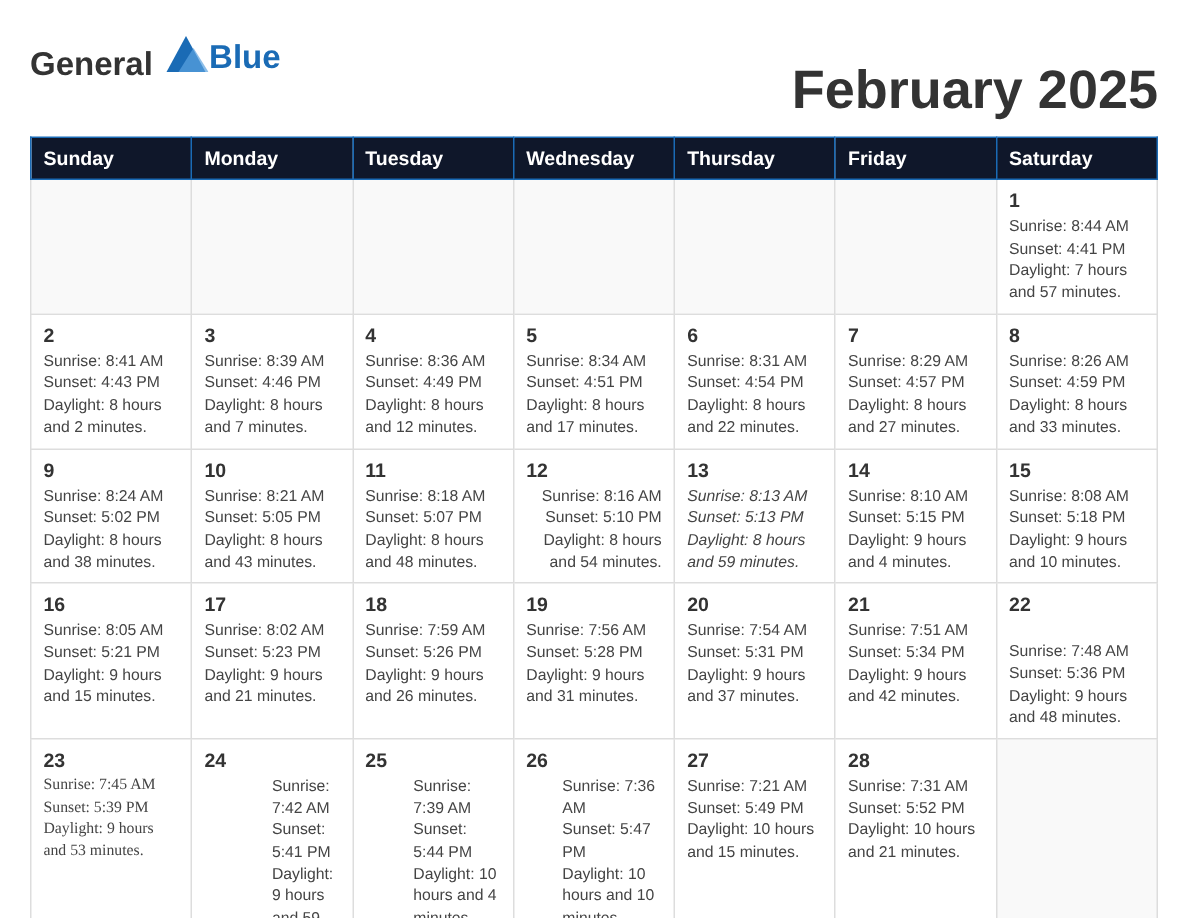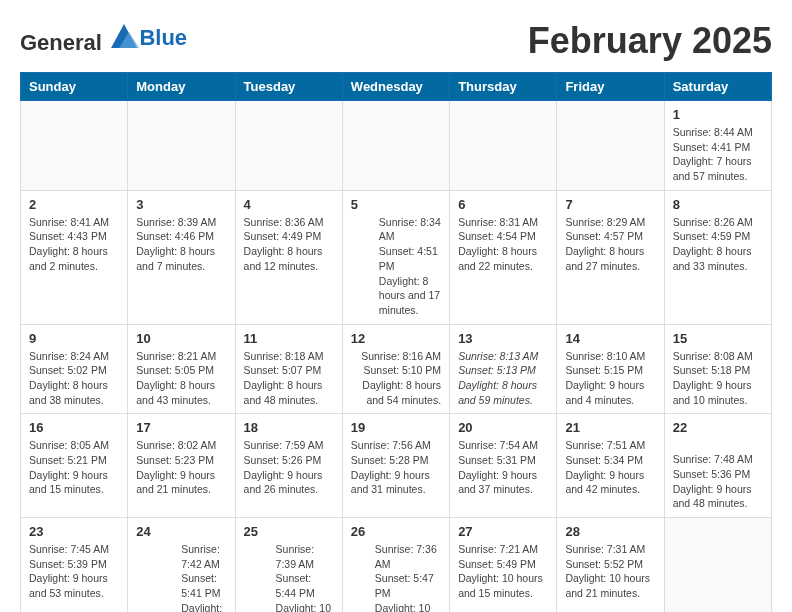--- a/index.html
+++ b/index.html
@@ -35,32 +35,33 @@
       height: 30px;
       margin-left: 3px;
     }
     .title-area {
       text-align: right;
     }
     .month-title {
       font-size: 36px;
       font-weight: bold;
       color: #333;
+      margin-top: 19px;
     }
     .location-title {
       font-size: 16px;
       color: #555;
     }
     table {
       width: 100%;
       border-collapse: collapse;
       border: 1px solid #ccc;
     }
     th {
-      background-color: #0369a1;
+      background-color: #0f172a;
       color: #fff;
       font-size: 13px;
       padding: 6px 8px;
       text-align: left;
       border: 1px solid #1a6bb5;
     }
     td {
       vertical-align: top;
       padding: 6px 8px;
       border: 1px solid #ddd;
@@ -150,21 +151,21 @@
 Daylight: 8 hours and 7 minutes.</div>
         </td>
         <td>
           <span class="day-num">4</span>
           <div class="day-info" style="white-space: pre-line;">Sunrise: 8:36 AM
 Sunset: 4:49 PM
 Daylight: 8 hours and 12 minutes.</div>
         </td>
         <td>
           <span class="day-num">5</span>
-          <div class="day-info" style="white-space: pre-line; margin-left: 28px;">Sunrise: 8:34 AM
+          <div class="day-info" style="white-space: pre-line;">Sunrise: 8:34 AM
 Sunset: 4:51 PM
 Daylight: 8 hours and 17 minutes.</div>
         </td>
         <td>
           <span class="day-num">6</span>
           <div class="day-info" style="white-space: pre-line;">Sunrise: 8:31 AM
 Sunset: 4:54 PM
 Daylight: 8 hours and 22 minutes.</div>
         </td>
         <td>
@@ -264,21 +265,21 @@
         <td>
           <span class="day-num">22</span>
           <div class="day-info" style="white-space: pre-line; margin-top: 17px;">Sunrise: 7:48 AM
 Sunset: 5:36 PM
 Daylight: 9 hours and 48 minutes.</div>
         </td>
       </tr>
       <tr>
         <td>
           <span class="day-num">23</span>
-          <div class="day-info" style="white-space: pre-line;">Sunrise: 7:45 AM
+          <div class="day-info" style="white-space: pre-line; font-family: Liberation Serif, serif;">Sunrise: 7:45 AM
 Sunset: 5:39 PM
 Daylight: 9 hours and 53 minutes.</div>
         </td>
         <td>
           <span class="day-num">24</span>
           <div class="day-info" style="white-space: pre-line; margin-left: 45px;">Sunrise: 7:42 AM
 Sunset: 5:41 PM
 Daylight: 9 hours and 59 minutes.</div>
         </td>
         <td>

